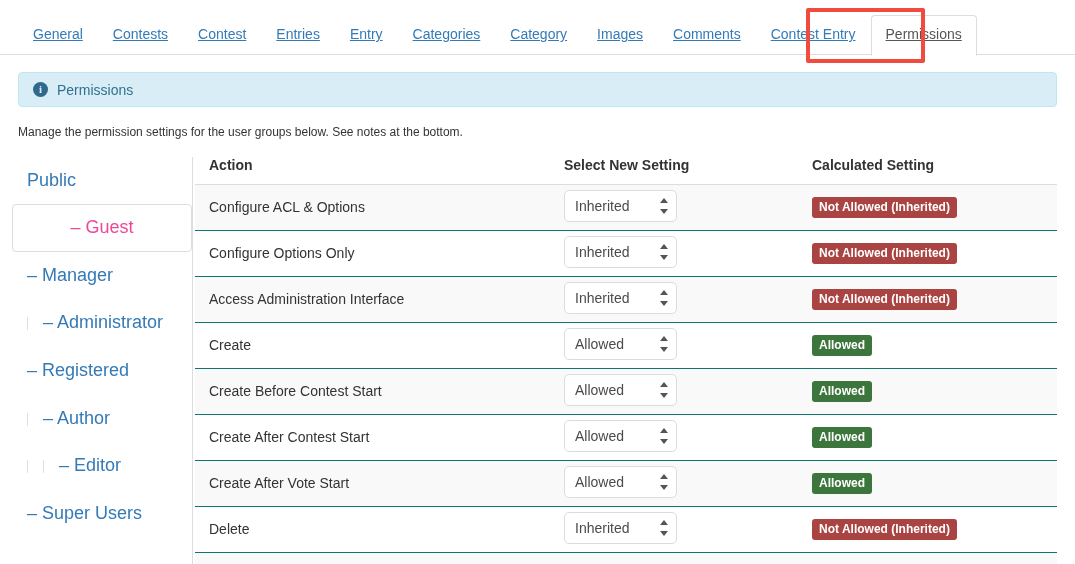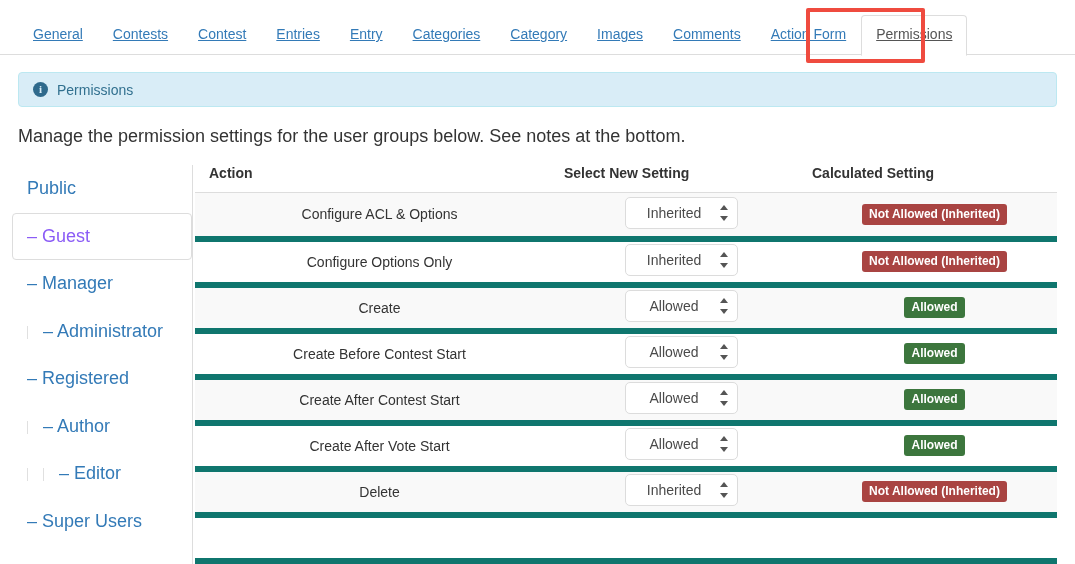--- a/index.html
+++ b/index.html
@@ -80,21 +80,21 @@
     display: inline-flex;
     align-items: center;
     justify-content: center;
     margin-right: 9px;
     flex: 0 0 auto;
     line-height: 1;
   }
 
   .intro {
     margin: 17px 18px 0 18px;
-    font-size: 18px;
+    font-size: 12px;
     color: #333333;
     line-height: 1.4;
   }
 
   
   .acl-wrap {
     display: flex;
     margin: 16px 18px 0 0;
     padding-left: 12px;
     align-items: flex-start;
@@ -116,26 +116,27 @@
     color: #337ab7;
     cursor: pointer;
     border: 1px solid transparent;
     line-height: 1.42;
     background: transparent;
     white-space: nowrap;
     overflow: hidden;
     margin-bottom: 0;
   }
   .group-item.active {
-    color: #8b5cf6;
+    color: #ec4899;
     background: #ffffff;
     border: 1px solid #dddddd;
     border-radius: 4px;
     position: relative;
     z-index: 2;
+    text-align: center;
   }
   .bar {
     display: inline-block;
     width: 1px;
     height: 13px;
     background: #e0e0e0;
     margin-right: 15px;
     vertical-align: -2px;
   }
 
@@ -157,23 +158,22 @@
     font-weight: bold;
     color: #333333;
     padding: 0 0 11px 14px;
     border-bottom: 1px solid #dddddd;
     vertical-align: bottom;
   }
   table.acl td {
     padding: 0 0 0 14px;
     height: 46px;
     vertical-align: middle;
-    border-bottom: 6px solid #0f766e;
+    border-bottom: 1px solid #0f766e;
     color: #333333;
-    text-align: center;
   }
   table.acl tbody tr:nth-child(odd) td { background: #f9f9f9; }
   table.acl tbody tr:nth-child(even) td { background: #ffffff; }
   .col-action { width: 355px; }
   .col-select { width: 248px; }
   .col-calc   { width: auto; }
 
   .sel {
     position: relative;
     display: inline-block;
@@ -250,21 +250,21 @@
         <li>
           <span class="tab">Category</span>
         </li>
         <li>
           <span class="tab">Images</span>
         </li>
         <li>
           <span class="tab">Comments</span>
         </li>
         <li>
-          <span class="tab">Action Form</span>
+          <span class="tab">Contest Entry</span>
         </li>
         <li>
           <span class="tab active">Permissions</span>
         </li>
       </ul>
     <div class="tab-highlight"></div>
   </div>
 
   <div class="alert">
     <span class="info-icon">i</span>
@@ -327,20 +327,28 @@
             </tr>
             <tr>
               <td>Configure Options Only</td>
               <td><span class="sel"><span>Inherited</span><span class="spin">
                     <i class="up"></i>
                     <i class="down"></i>
                   </span></span></td>
               <td><span class="badge danger">Not Allowed (Inherited)</span></td>
             </tr>
             <tr>
+              <td>Access Administration Interface</td>
+              <td><span class="sel"><span>Inherited</span><span class="spin">
+                    <i class="up"></i>
+                    <i class="down"></i>
+                  </span></span></td>
+              <td><span class="badge danger">Not Allowed (Inherited)</span></td>
+            </tr>
+            <tr>
               <td>Create</td>
               <td><span class="sel"><span>Allowed</span><span class="spin">
                     <i class="up"></i>
                     <i class="down"></i>
                   </span></span></td>
               <td><span class="badge success">Allowed</span></td>
             </tr>
             <tr>
               <td>Create Before Contest Start</td>
               <td><span class="sel"><span>Allowed</span><span class="spin">

